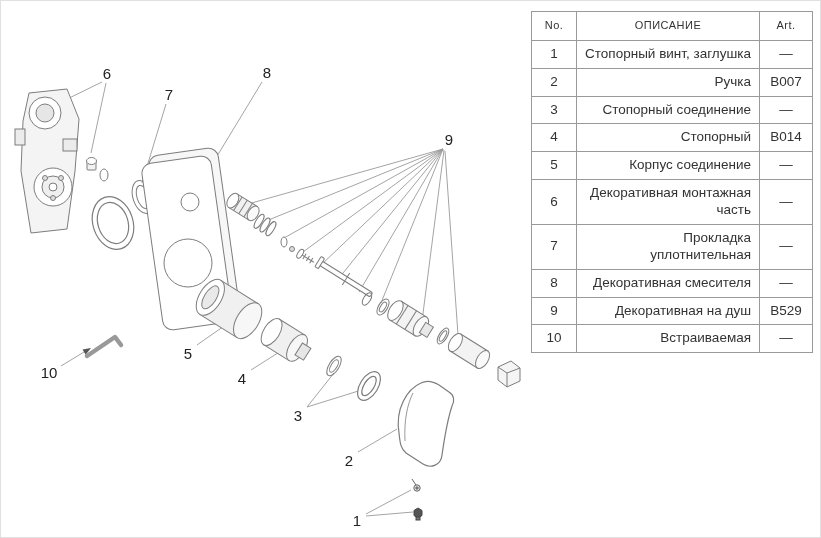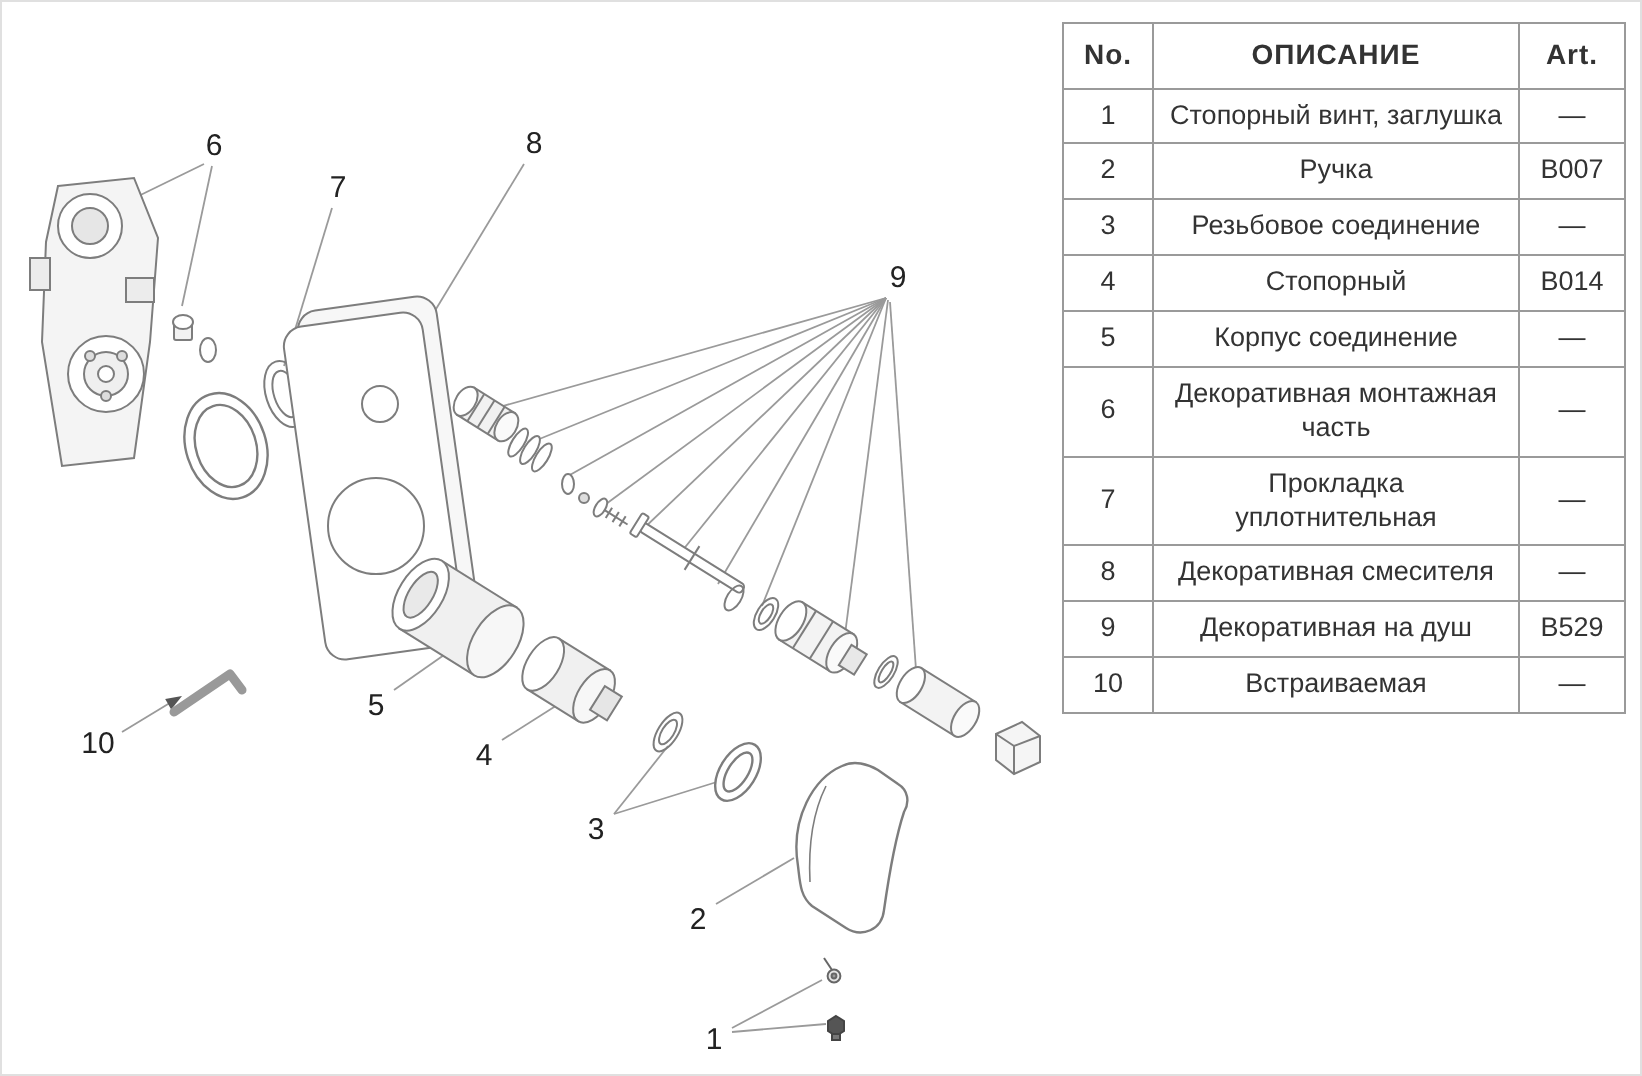--- a/index.html
+++ b/index.html
@@ -14,24 +14,24 @@
     position:absolute; transform:translate(-50%,-50%);
     font-size:15px; color:#222; line-height:1; user-select:none;
   }
   
   .table-wrap { position:absolute; left:530px; top:10px; width:282px; }
   table.parts { border-collapse:collapse; width:100%; table-layout:fixed; color:#333; }
   table.parts th, table.parts td {
     border:1px solid #9a9a9a; padding:5px 8px; font-size:13.5px; line-height:1.25;
     vertical-align:middle; background:#fff;
   }
-  table.parts th { font-weight:700; text-align:center; padding:7px 4px; font-size:14px; letter-spacing:0.5px; }
+  table.parts th { font-weight:400; text-align:center; padding:7px 4px; font-size:11px; letter-spacing:0.5px; }
   .col-no  { width:36px; text-align:center; }
   .col-art { width:44px; text-align:center; }
-  td.col-desc { text-align:center; }
+  td.col-desc { text-align:right; }
 </style>
 </head>
 <body>
 
 <div class="canvas">
 
   <div class="diagram">
     <svg width="530" height="538" viewBox="0 0 530 538">
 
       <g stroke="#9a9a9a" stroke-width="0.9" fill="none">
@@ -230,21 +230,21 @@
           <td class="col-desc">Стопорный винт, заглушка</td>
           <td class="col-art">—</td>
         </tr>
         <tr>
           <td class="col-no">2</td>
           <td class="col-desc">Ручка</td>
           <td class="col-art">B007</td>
         </tr>
         <tr>
           <td class="col-no">3</td>
-          <td class="col-desc">Резьбовое соединение</td>
+          <td class="col-desc">Стопорный соединение</td>
           <td class="col-art">—</td>
         </tr>
         <tr>
           <td class="col-no">4</td>
           <td class="col-desc">Стопорный</td>
           <td class="col-art">B014</td>
         </tr>
         <tr>
           <td class="col-no">5</td>
           <td class="col-desc">Корпус соединение</td>

